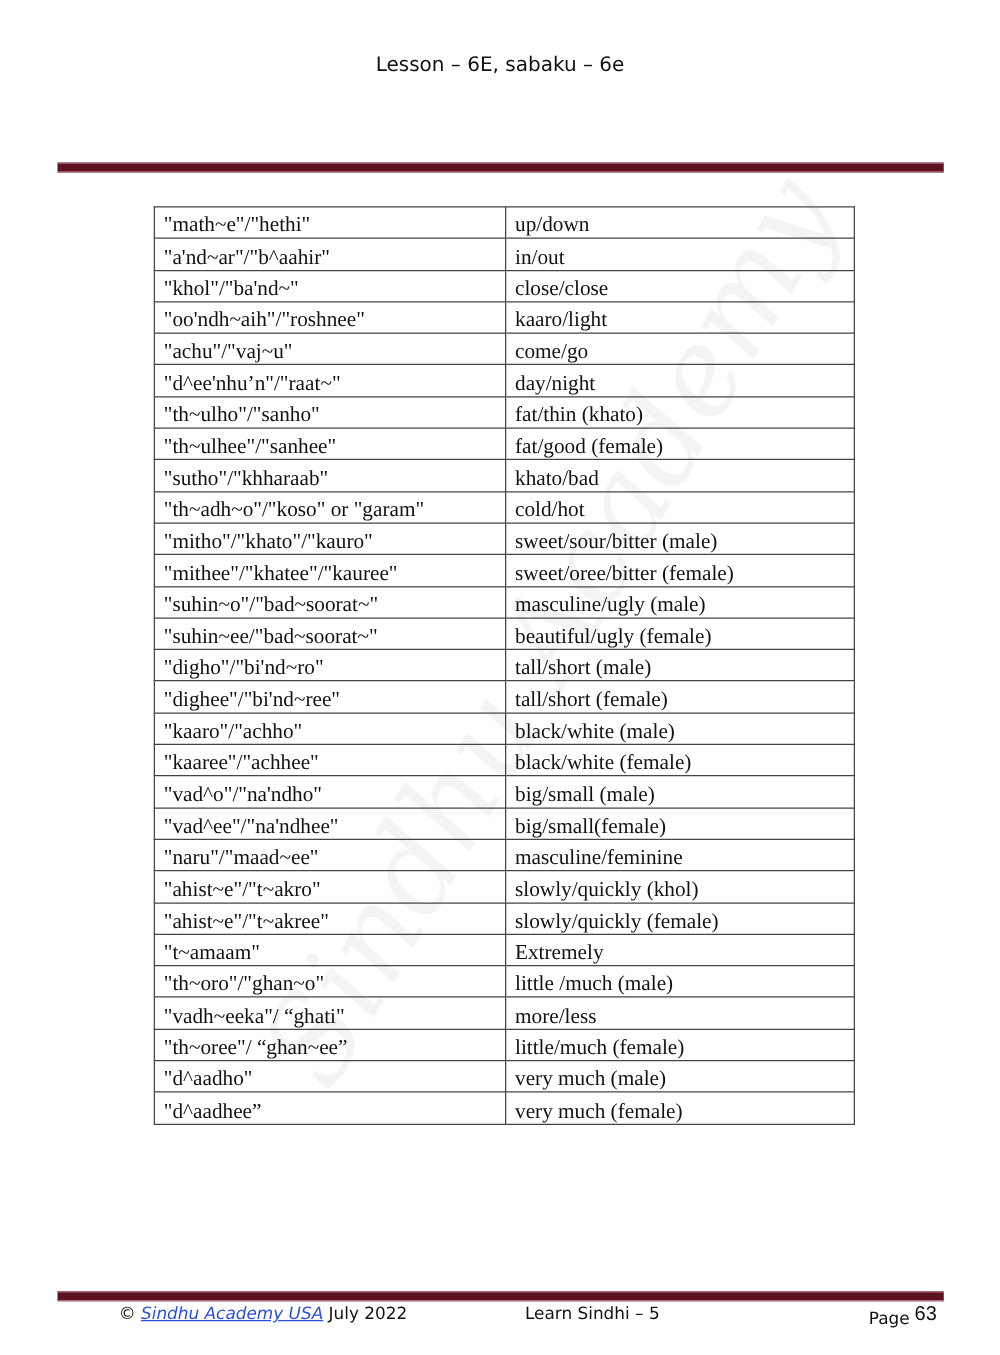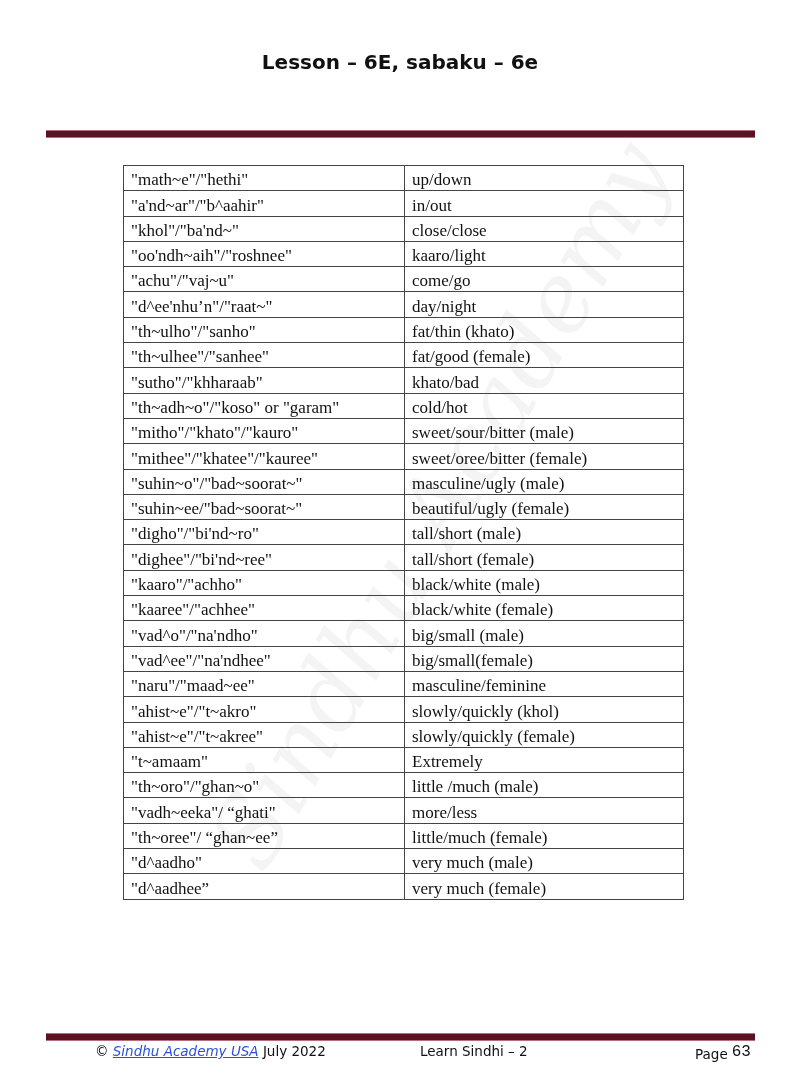--- a/index.html
+++ b/index.html
@@ -1,20 +1,20 @@
 <!DOCTYPE html>
 <html><head>
 <meta charset="utf-8">
 <style>
   html, body { margin: 0; padding: 0; background: #ffffff; }
   body { width: 800px; height: 1084px; position: relative; overflow: hidden; }
   .title-block {
-    position: absolute; top: 49px; left: 0; width: 800px;
+    position: absolute; top: 38px; left: 0; width: 800px;
     text-align: center; font-family: "DejaVu Sans", sans-serif;
-    color: #111; font-size: 20px; line-height: 27px; font-weight: bold;
+    color: #111; font-size: 16px; line-height: 27px;
   }
   .rule {
     position: absolute; left: 46px; width: 709px; height: 6px;
     background: #5c1220;
     border-top: 1px solid #b07080; border-bottom: 1px solid #b07080;
   }
   .rule.top { top: 130px; }
   .rule.bottom { top: 1033px; }
   .watermark {
     position: absolute; left: 60px; top: 500px; width: 700px;
@@ -34,21 +34,21 @@
   }
   table.vocab td.c1 { width: 273px; }
   .footer {
     position: absolute; top: 1043px; left: 0; width: 660px; height: 24px;
     font-family: "DejaVu Sans", sans-serif; font-size: 13.5px; color: #111;
   }
   .footer .left { position: absolute; left: 95px; top: 0; }
   .footer .left a { color: #2b4fd8; font-style: italic; text-decoration: underline; }
   .footer .mid { position: absolute; left: 420px; top: 0; }
   .footer .right { position: absolute; left: 695px; top: 3px; }
-  .footer .right .num { font-family: Liberation Mono, monospace; font-size: 16px; margin-left: 4px; position: relative; top: -3px; }
+  .footer .right .num { font-family: Liberation Sans, sans-serif; font-size: 16px; margin-left: 4px; position: relative; top: -3px; }
 </style>
 </head>
 <body>
 
 <div class="title-block">
   <div>Lesson – 6E, sabaku – 6e</div>
 </div>
 
 <div class="rule top"></div>
 
@@ -176,17 +176,17 @@
 </table>
 
 <div class="rule bottom"></div>
 
 <div class="footer">
   <span class="left">
     <span>©</span>
     <a>Sindhu Academy USA</a>
     <span>July 2022</span>
   </span>
-  <span class="mid">Learn Sindhi – 2</span>
+  <span class="mid">Learn Sindhi – 5</span>
   <span class="right">
     <span>Page</span><span class="num">63</span>
   </span>
 </div>
 
 </body></html>

